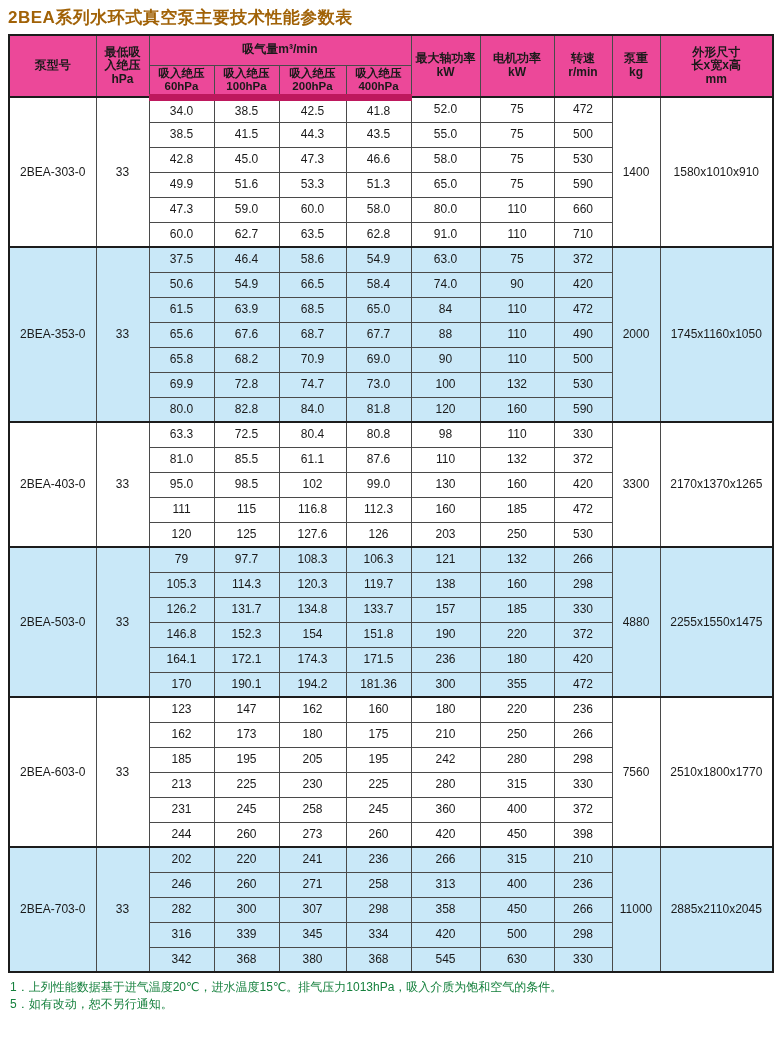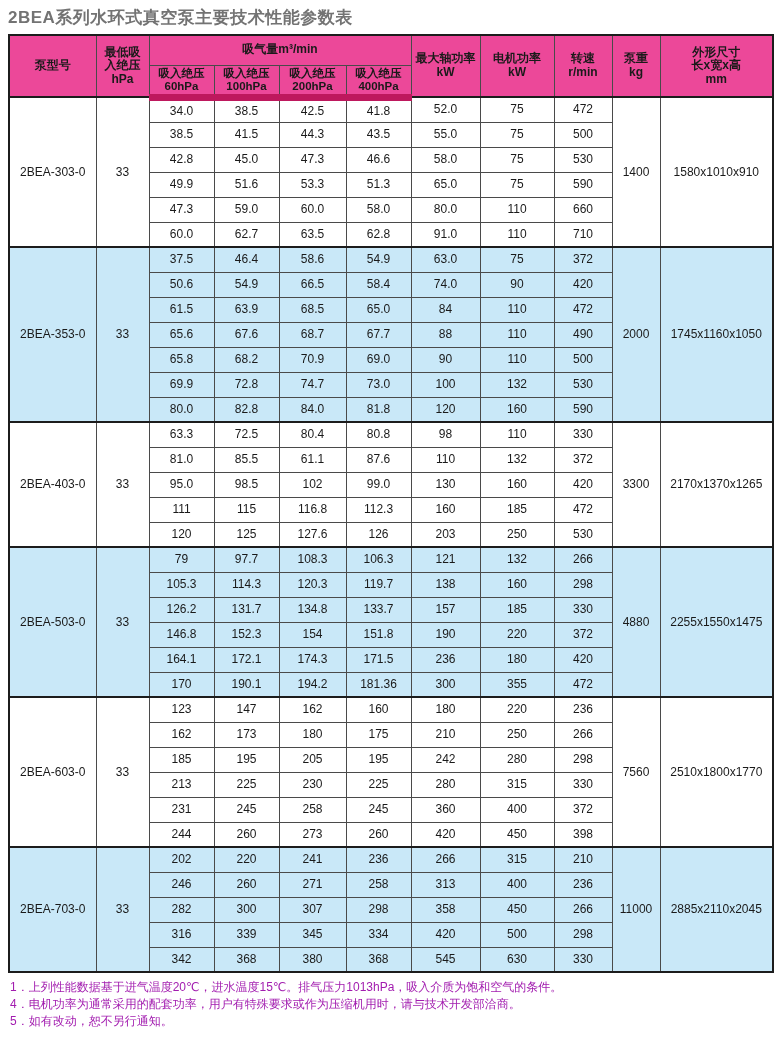--- a/index.html
+++ b/index.html
@@ -8,21 +8,21 @@
     width: 780px;
     height: 1052px;
     font-family: "Liberation Sans", "DejaVu Sans", sans-serif;
     color: #1a1a1a;
     overflow: hidden;
   }
   .page { padding: 4px 8px 0 8px; }
   .page-title {
     font-size: 17px;
     font-weight: bold;
-    color: #737373;
+    color: #a16207;
     letter-spacing: 0.5px;
     margin: 2px 0 5px 0;
   }
   table.spec-table {
     border-collapse: collapse;
     table-layout: fixed;
     width: 764px;
   }
   .spec-table th, .spec-table td {
     border: 1px solid #4a4a4a;
@@ -46,21 +46,21 @@
   .spec-table tbody td { height: 25px; background: #ffffff; }
   .spec-table tbody tr.blue td { background: #c9e8f8; }
   .spec-table tbody tr.block-start td { border-top: 2px solid #1c1c1c; }
   .footnotes {
     margin: 6px 0 0 2px;
     width: 770px;
   }
   .footnote-line {
     font-size: 12px;
     line-height: 17px;
-    color: #a21caf;
+    color: #15803d;
     white-space: nowrap;
   }
 </style>
 </head>
 <body>
 
 <div class="page">
 
   <div class="page-title">2BEA系列水环式真空泵主要技术性能参数表</div>
 
@@ -446,17 +446,16 @@
           <td>368</td>
           <td>545</td>
           <td>630</td>
           <td>330</td>
         </tr>
       </tbody>
   </table>
 
   <div class="footnotes">
     <div class="footnote-line">1．上列性能数据基于进气温度20℃，进水温度15℃。排气压力1013hPa，吸入介质为饱和空气的条件。</div>
-    <div class="footnote-line">4．电机功率为通常采用的配套功率，用户有特殊要求或作为压缩机用时，请与技术开发部洽商。</div>
     <div class="footnote-line">5．如有改动，恕不另行通知。</div>
   </div>
 
 </div>
 
 </body></html>

